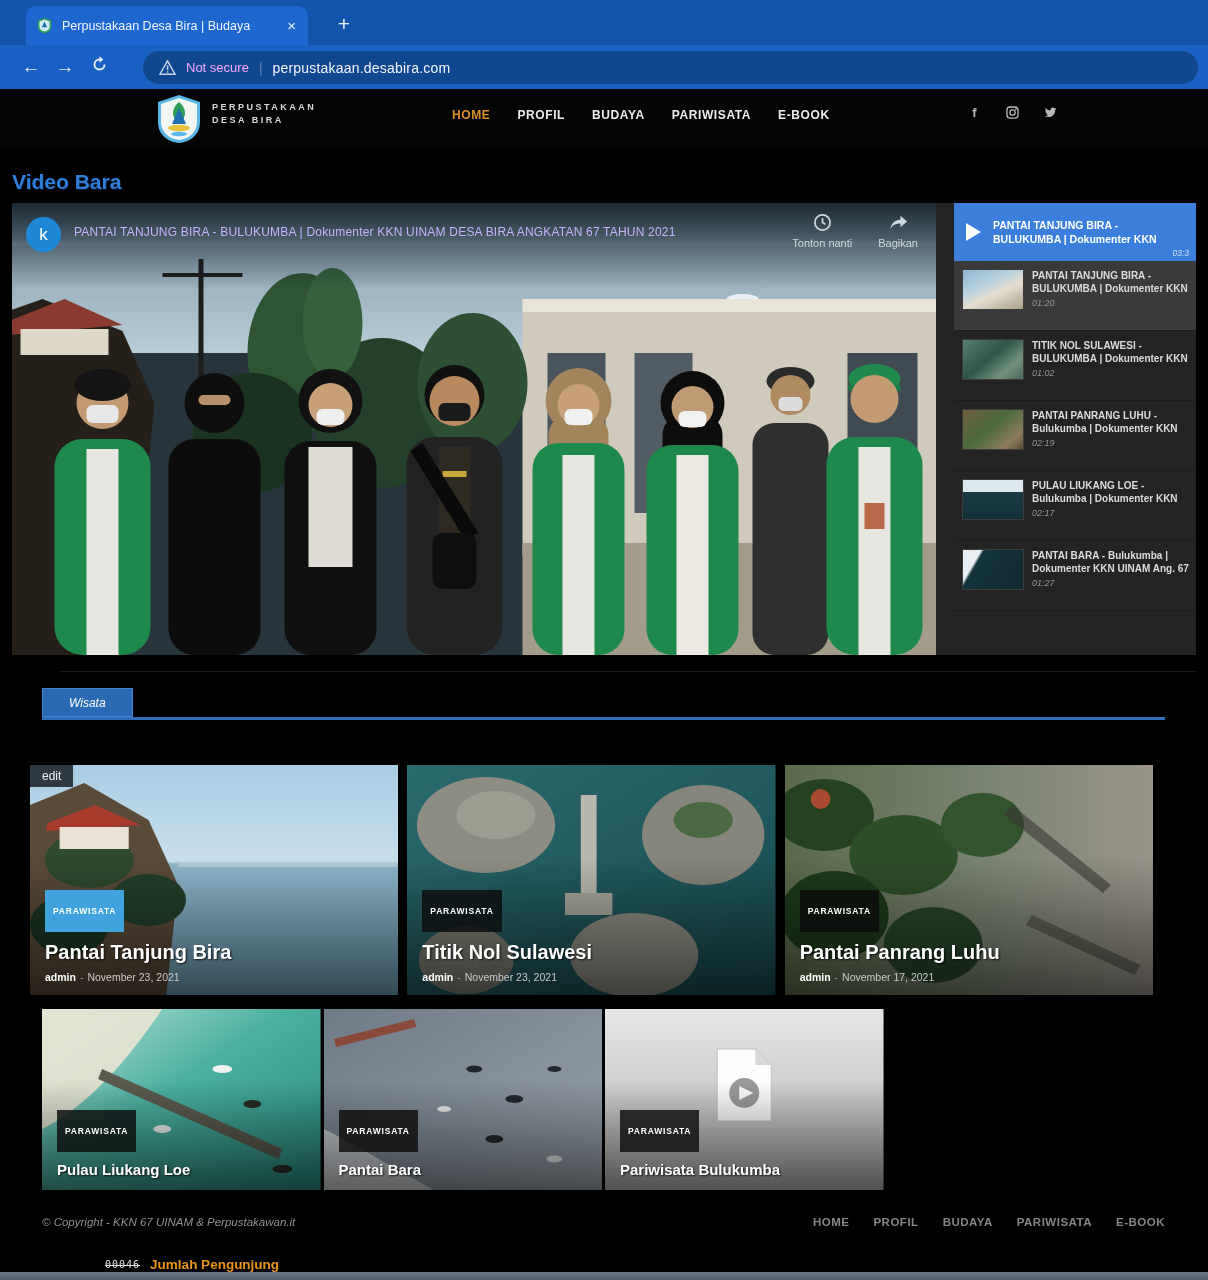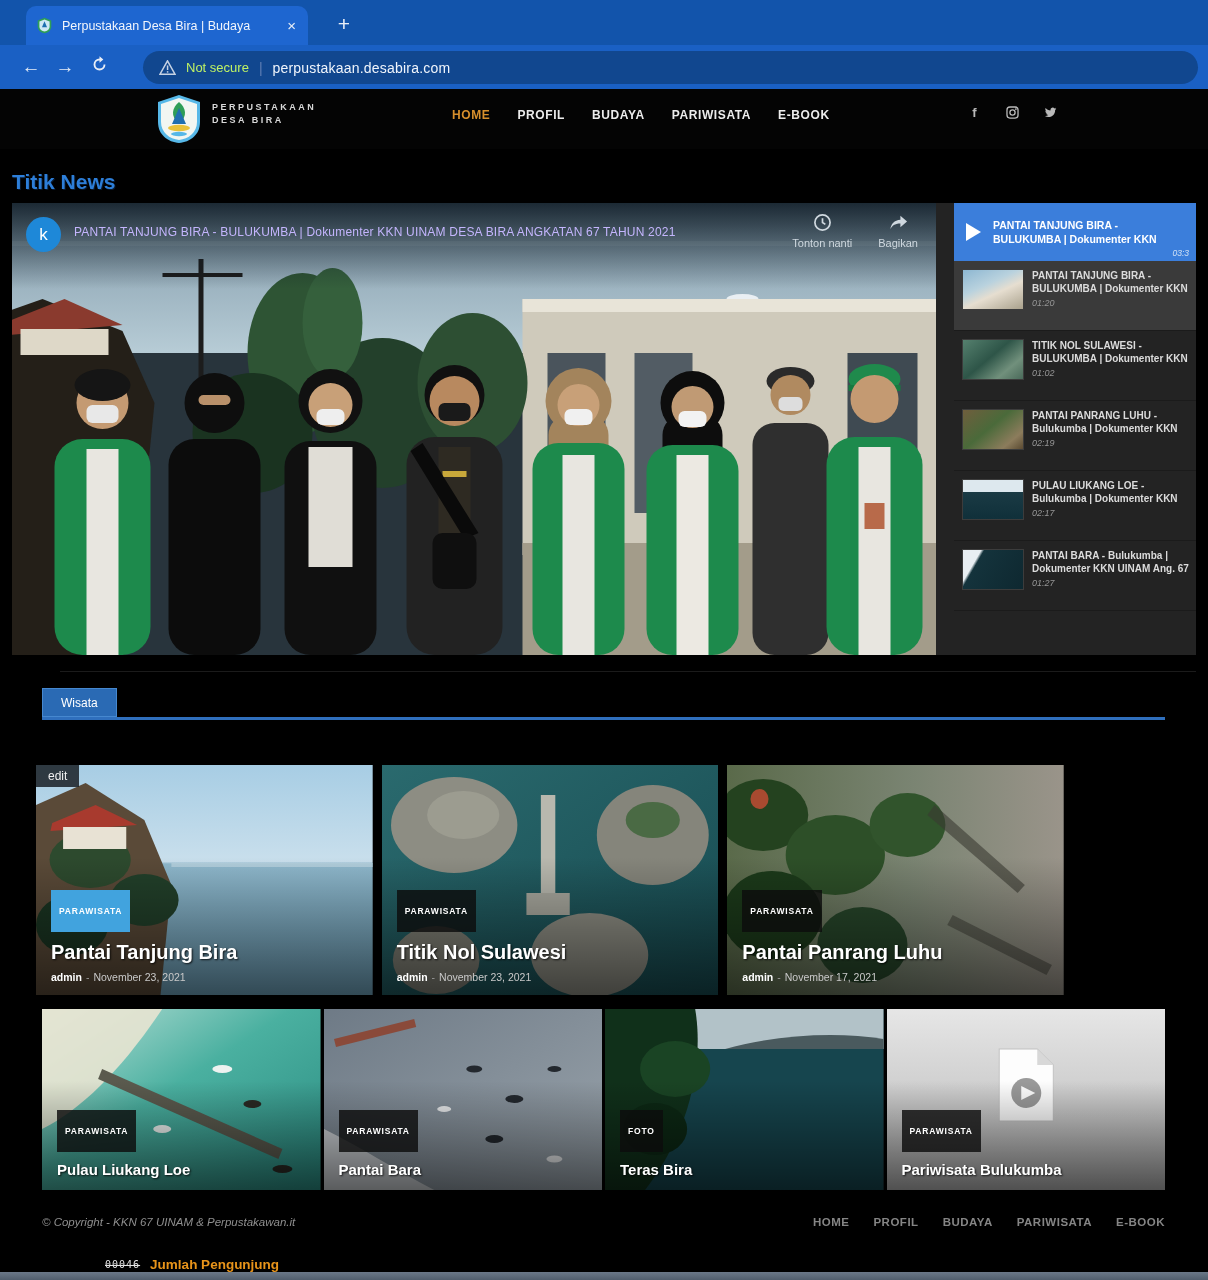--- a/index.html
+++ b/index.html
@@ -17,21 +17,21 @@
   .newtab { position:absolute; left:330px; top:10px; color:#e8eef7; font-size:21px; width:28px; height:28px;
             display:flex; align-items:center; justify-content:center; }
   .favicon { width:17px; height:17px; flex:0 0 auto; }
   .toolbar { position:absolute; left:0; top:45px; width:100%; height:44px; background:#1a60c4;
              display:flex; align-items:center; }
   .navbtn { color:#e8eef7; font-size:19px; width:34px; text-align:center; }
   .navbtn.back { margin-left:14px; }
   .addr { position:absolute; left:143px; right:10px; top:6px; height:33px; background:#11478f;
           border-radius:17px; display:flex; align-items:center; padding:0 16px; gap:10px; }
   .warn-tri { width:17px; height:15px; }
-  .addr-sec { color:#bef264; font-size:13px; }
+  .addr-sec { color:#f0abfc; font-size:13px; }
   .addr-sep { color:#5f7fb4; font-size:14px; }
   .addr-url { color:#f0f5fc; font-size:14px; letter-spacing:.2px; }
 
   
   .site-header { position:absolute; left:0; top:89px; width:100%; height:60px; background:#040404; }
   .logo { position:absolute; left:156px; top:5px; width:46px; height:50px; }
   .site-name { position:absolute; left:212px; top:12px; color:#d8d8d8; font-size:9px; font-weight:bold;
                letter-spacing:2.5px; line-height:13px; }
   .main-nav { position:absolute; left:452px; top:19px; display:flex; gap:27px; }
   .main-nav .nl { font-size:12px; font-weight:bold; letter-spacing:.6px; color:#ececec; }
@@ -74,26 +74,26 @@
   .t2 { background:linear-gradient(140deg,#55806e 0%,#2e5548 45%,#71907c 75%,#4a6a5a 100%); }
   .t3 { background:linear-gradient(140deg,#6f5e3d 0%,#4a6a3a 45%,#8c7c5c 80%,#5a4a32 100%); }
   .t4 { background:linear-gradient(180deg,#dde8ee 0%,#dde8ee 30%,#1a3a44 32%,#10303a 100%); }
   .t5 { background:linear-gradient(120deg,#e8eef2 0%,#e8eef2 22%,#14333c 26%,#0e2830 100%); }
   .pl-item-txt { display:flex; flex-direction:column; }
   .pl-item-title { color:#dcdcdc; font-size:10px; font-weight:bold; line-height:13px; }
   .pl-item-dur { color:#969696; font-size:9px; font-style:italic; margin-top:3px; }
 
   
   .sec-divider { position:absolute; left:60px; top:671px; width:1136px; height:1px; background:#1b1b1b; }
-  .wisata-tab { position:absolute; left:42px; top:688px; height:29px; padding:0 18px; background:#2a6ab4;
-                border:1px solid #4688cf; color:#fff; font-size:12px; display:flex; align-items:center; }
+  .wisata-tab { position:absolute; left:42px; top:688px; height:29px; padding:0 26px; background:#2a6ab4;
+                border:1px solid #4688cf; color:#fff; font-size:12px; display:flex; align-items:center;font-style:italic; }
   .tab-underline { position:absolute; left:42px; top:717px; width:1123px; height:3px; background:#2f6fbd; }
 
   
-  .grid1 { position:absolute; left:36px; top:765px; width:1028px; height:230px; display:grid;
+  .grid1 { position:absolute; left:30px; top:765px; width:1123px; height:230px; display:grid;
            grid-template-columns:repeat(3,1fr); gap:9px; }
   .grid2 { position:absolute; left:42px; top:1009px; width:1123px; height:181px; display:grid;
            grid-template-columns:repeat(4,1fr); gap:3px; }
   .card { position:relative; overflow:hidden; background:#111; }
   .card .scene { position:absolute; inset:0; }
   .card .scene svg { display:block; width:100%; height:100%; }
   .card-shade { position:absolute; inset:auto 0 0 0; height:60%;
                 background:linear-gradient(rgba(0,0,0,0), rgba(0,0,0,.55)); }
   .card-info { position:absolute; left:15px; bottom:12px; right:10px; }
   .badge { display:inline-block; color:#fff; font-size:8.5px; font-weight:bold; letter-spacing:.8px;
@@ -188,21 +188,21 @@
           </svg>
       </span>
       <span class="soc">
         <svg viewBox="0 0 20 20">
             <path d="M19 4.3c-.7.3-1.4.5-2.1.6.8-.5 1.4-1.2 1.6-2.1-.7.4-1.5.7-2.3.9A3.6 3.6 0 0 0 9.9 6c0 .3 0 .6.1.8C7 6.7 4.3 5.3 2.5 3.1c-.3.6-.5 1.2-.5 1.9 0 1.3.6 2.4 1.6 3-.6 0-1.1-.2-1.6-.4v.1c0 1.8 1.2 3.2 2.9 3.6-.3.1-.6.1-1 .1l-.7-.1c.5 1.5 1.8 2.5 3.4 2.6a7.2 7.2 0 0 1-5.3 1.5A10.2 10.2 0 0 0 6.9 17c6.6 0 10.2-5.5 10.2-10.2v-.5c.7-.5 1.3-1.2 1.9-2z"></path>
           </svg>
       </span>
     </div>
   </div>
 
-  <h2 class="video-news">Titik News</h2>
+  <h2 class="video-news">Video Bara</h2>
 
   <div class="video-wrap">
     <div class="player">
       <svg class="scene" viewBox="0 0 943 452" preserveAspectRatio="xMidYMid slice">
         <defs>
           <linearGradient id="sea" x1="0" y1="0" x2="0" y2="1">
             <stop offset="0" stop-color="#7d96a6"></stop>
               <stop offset="1" stop-color="#b7ccd6"></stop>
           </linearGradient>
         </defs>
@@ -478,37 +478,20 @@
           <ellipse cx="120" cy="100" rx="7" ry="3" fill="#e8eaec"></ellipse>
         </svg>
       </div>
       <div class="card-shade"></div>
       <div class="card-info">
         <span class="badge">PARAWISATA</span>
         <div class="card-title">Pantai Bara</div>
       </div>
     </div>
 
-    <div class="card">
-      <div class="scene">
-        <svg viewBox="0 0 278 181" preserveAspectRatio="none">
-          <rect width="278" height="181" fill="#16454e"></rect>
-          <rect width="278" height="40" fill="#b2c2c8"></rect>
-          <path d="M120,40 L278,40 L278,30 C230,22 170,26 120,40 Z" fill="#4a5a5e"></path>
-          <path d="M0,0 L90,0 C100,60 80,130 40,181 L0,181 Z" fill="#10301a"></path>
-          <ellipse cx="70" cy="60" rx="35" ry="28" fill="#1a4424"></ellipse>
-          <ellipse cx="50" cy="120" rx="32" ry="26" fill="#0c2814"></ellipse>
-        </svg>
-      </div>
-      <div class="card-shade"></div>
-      <div class="card-info">
-        <span class="badge">FOTO</span>
-        <div class="card-title">Teras Bira</div>
-      </div>
-    </div>
 
     <div class="card">
       <div class="scene">
         <svg viewBox="0 0 278 181" preserveAspectRatio="none">
           <defs>
               <linearGradient id="s4" x1="0" y1="0" x2="0" y2="1">
                 <stop offset="0" stop-color="#e6e6e6"></stop>
                 <stop offset="1" stop-color="#b2b2b2"></stop>
               </linearGradient>
             </defs>

